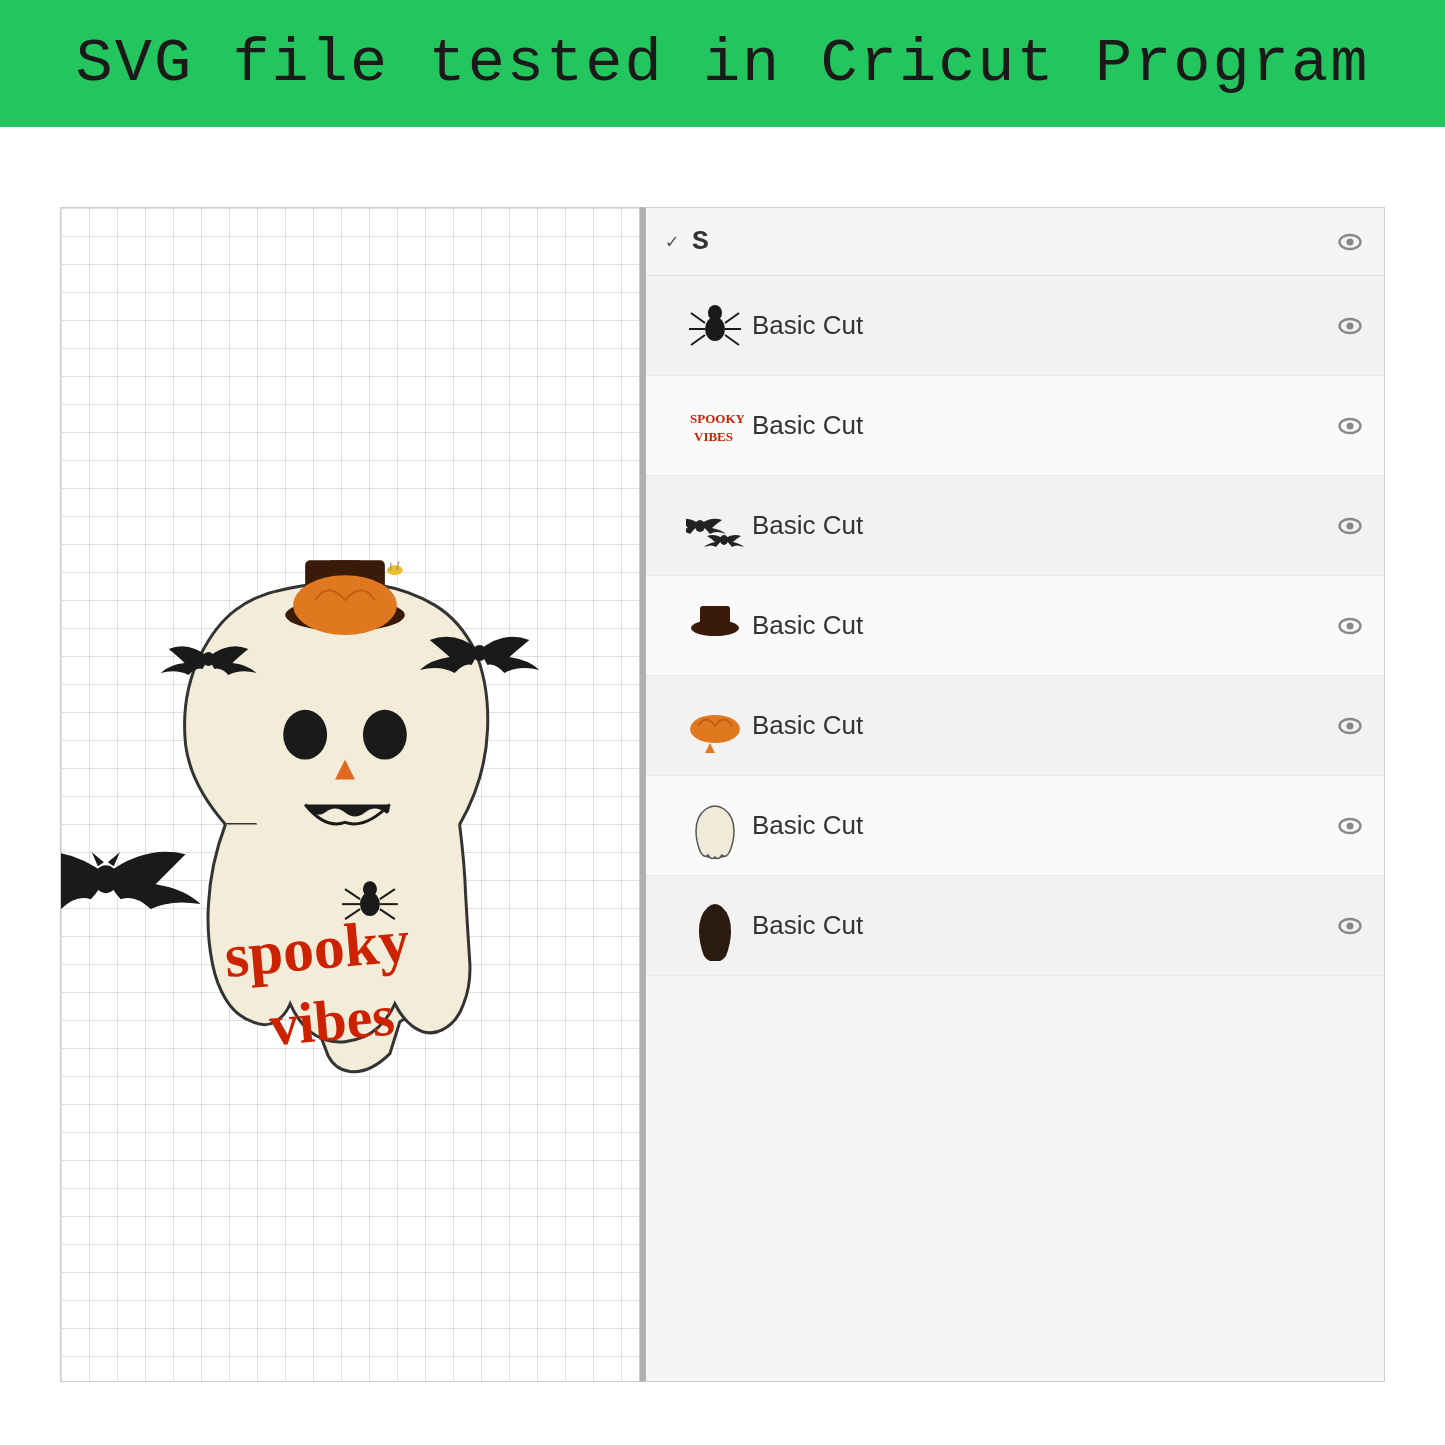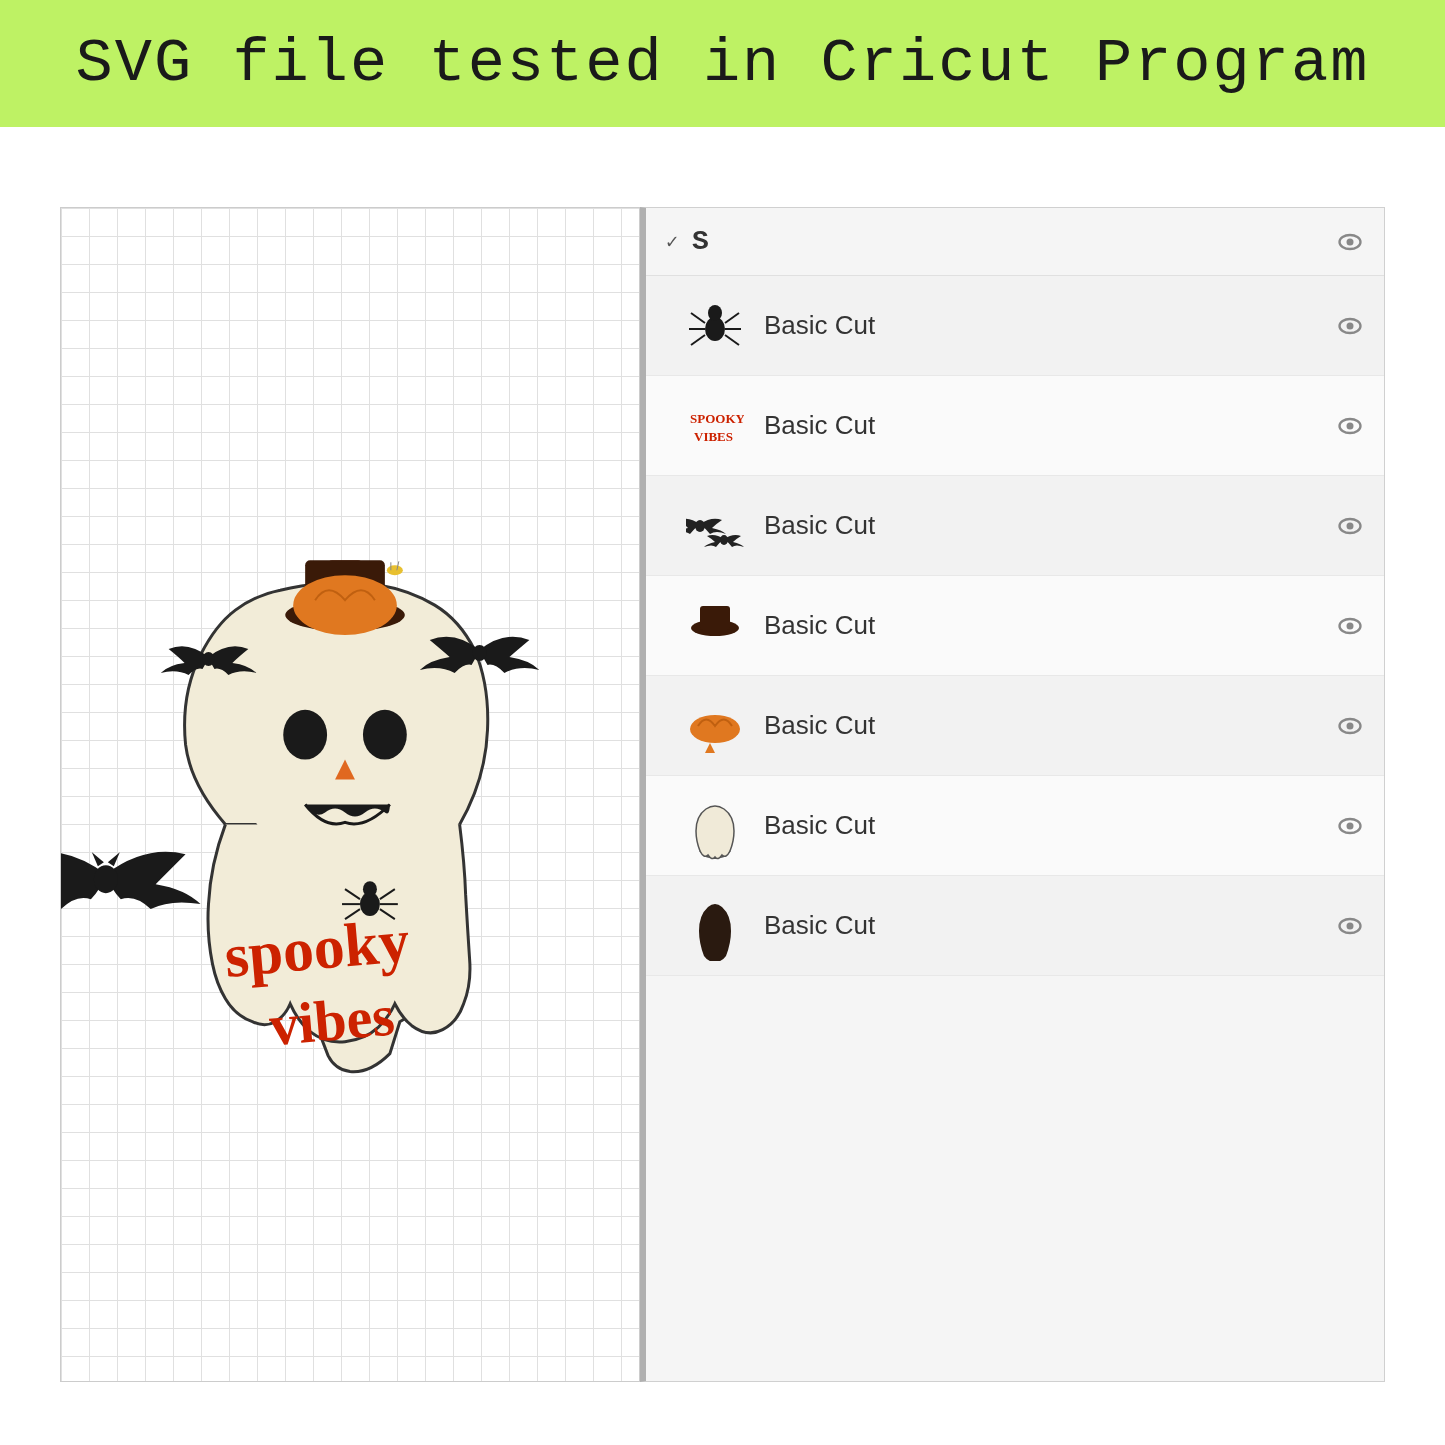--- a/index.html
+++ b/index.html
@@ -7,21 +7,21 @@
       width: 1445px;
       height: 1445px;
       background: #ffffff;
       font-family: 'Courier New', Courier, monospace;
       overflow: hidden;
     }
 
     
     .header-banner {
       width: 100%;
-      background: #bef264;
+      background: #22c55e;
       padding: 28px 40px;
       text-align: center;
     }
     .header-title {
       font-size: 62px;
       font-weight: 400;
       color: #1a1a1a;
       letter-spacing: 2px;
       font-family: 'Courier New', Courier, monospace;
     }
@@ -92,21 +92,21 @@
       flex: 1;
     }
 
     
     .layer-row {
       display: flex;
       align-items: center;
       padding: 14px 20px 14px 40px;
       border-bottom: 1px solid #e8e8e8;
       background: #fafafa;
-      gap: 20px;
+      gap: 8px;
       min-height: 100px;
     }
     .layer-row:nth-child(even) {
       background: #f2f2f2;
     }
 
     .layer-thumbnail {
       width: 58px;
       height: 70px;
       display: flex;

